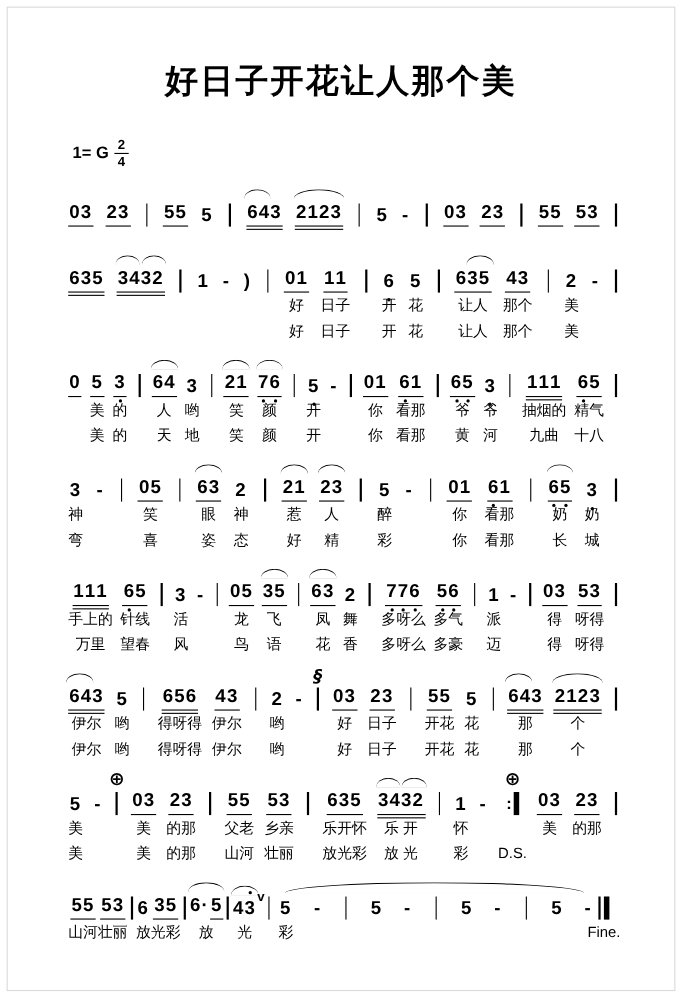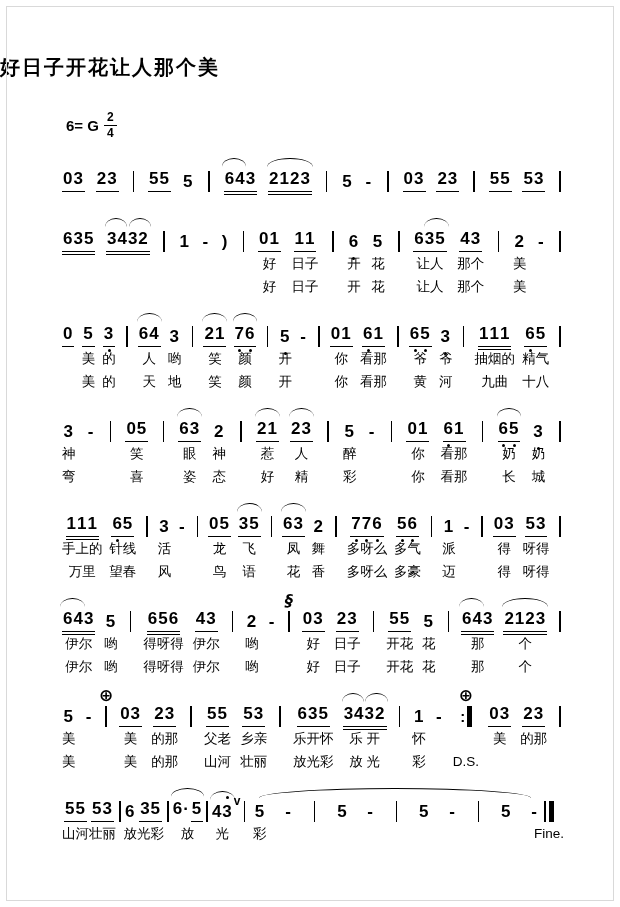--- a/index.html
+++ b/index.html
@@ -4,21 +4,21 @@
 <style>
   html,body{margin:0;padding:0;}
   body{
     width:620px;height:907px;background:#ffffff;color:#000;
     font-family:"Liberation Sans","DejaVu Sans",sans-serif;
     position:relative;overflow:hidden;
   }
   .frame{position:absolute;left:6px;top:6px;right:6px;bottom:6px;
     border:1px solid #d9d9d9;pointer-events:none;}
   
-  .title{font-size:20px;font-weight:bold;letter-spacing:2px;
+  .title{text-align:center;font-size:30px;font-weight:bold;letter-spacing:2px;
     margin:0;padding-top:54px;}
   .meta{display:flex;justify-content:space-between;align-items:flex-start;
     padding:16px 64px 0 66px;}
   .keysig{font-size:15px;font-weight:bold;display:flex;align-items:center;
     gap:5px;margin-top:14px;}
   .frac{display:inline-flex;flex-direction:column;align-items:center;
     font-size:12px;font-weight:bold;line-height:1.1;}
   .frac .fn{border-bottom:1.4px solid #000;padding:0 3px 1px;}
   .frac .fd{padding-top:1px;}
   .credits{text-align:right;font-size:15px;line-height:1.95;}
@@ -74,21 +74,21 @@
 </style>
 </head>
 <body>
 
 <div class="frame"></div>
 
 <h1 class="title">好日子开花让人那个美</h1>
 
 <div class="meta">
   <div class="keysig">
-    <span>6= G</span>
+    <span>1= G</span>
     <span class="frac">
       <span class="fn">2</span>
       <span class="fd">4</span>
     </span>
   </div>
 </div>
 
 <div id="score">
     <div class="sys nolyr">
       <div class="cell kn">

